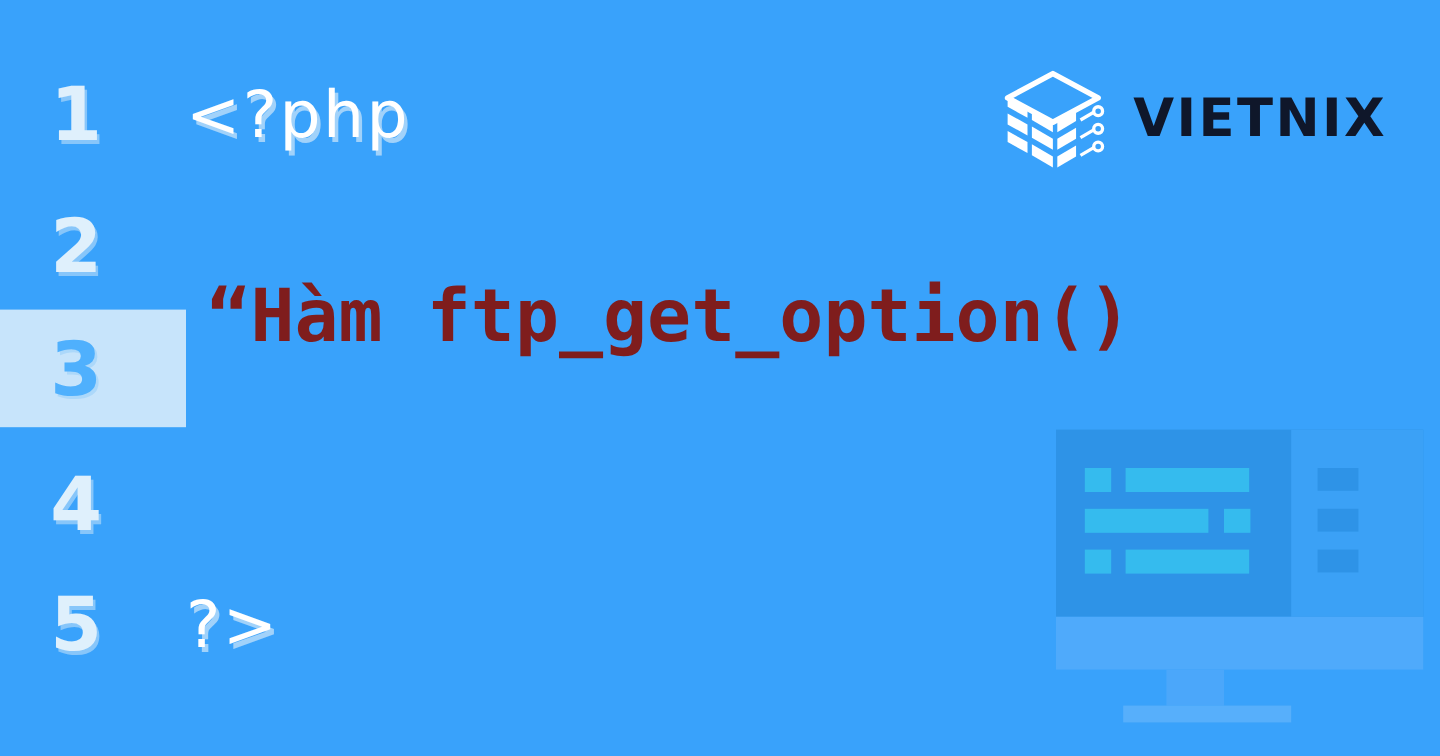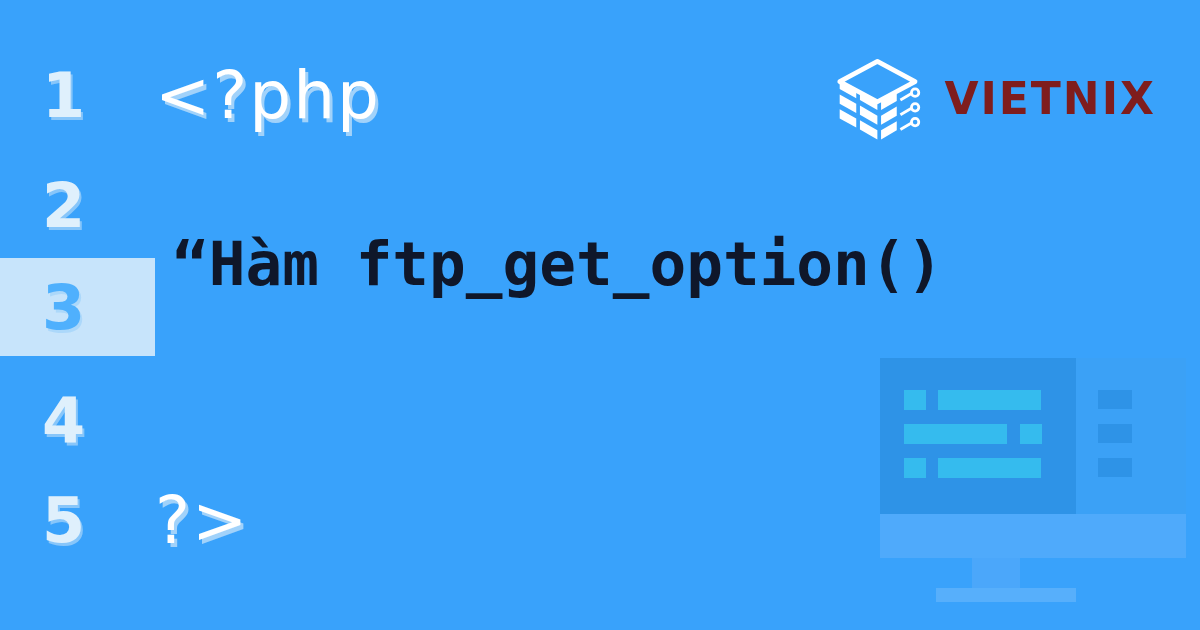--- a/index.html
+++ b/index.html
@@ -47,21 +47,21 @@
     letter-spacing: 0px;
     box-sizing: border-box;
     padding-right: 28px;
   }
   .line-no.active {
     color: #4fb0fd;
     text-shadow: 2px 3px 0 rgba(150,205,250,0.55);
   }
   .code-text {
     font-family: "DejaVu Sans", sans-serif;
-    font-size: 66px;
+    font-size: 54px;
     font-weight: 400;
     color: #ffffff;
     white-space: pre;
     text-shadow: 3px 4px 0 rgba(196,226,250,0.75);
     letter-spacing: 2px;
   }
 
   #line-1 { top: 45px; }
   #line-2 { top: 155px; }
   #line-3 { top: 257px; }
@@ -72,21 +72,21 @@
   .title-block {
     position: absolute;
     left: 172px;
     top: 210px;
     width: 880px;
   }
   .title-line {
     font-family: "DejaVu Sans Mono", monospace;
     font-size: 61px;
     font-weight: 700;
-    color: #0f172a;
+    color: #7f1d1d;
     line-height: 108px;
     white-space: pre;
     letter-spacing: 0px;
   }
   .title-line.second {
     padding-left: 46px;
   }
 
   
   .logo {
@@ -100,21 +100,21 @@
   }
   .logo-mark {
     width: 92px;
     height: 92px;
     flex: 0 0 auto;
   }
   .logo-word {
     font-family: "DejaVu Sans", sans-serif;
     font-size: 44px;
     font-weight: 700;
-    color: #7f1d1d;
+    color: #0f172a;
     letter-spacing: 2px;
     line-height: 1;
     padding-bottom: 2px;
   }
 
   
   .monitor {
     position: absolute;
     left: 880px;
     top: 358px;

